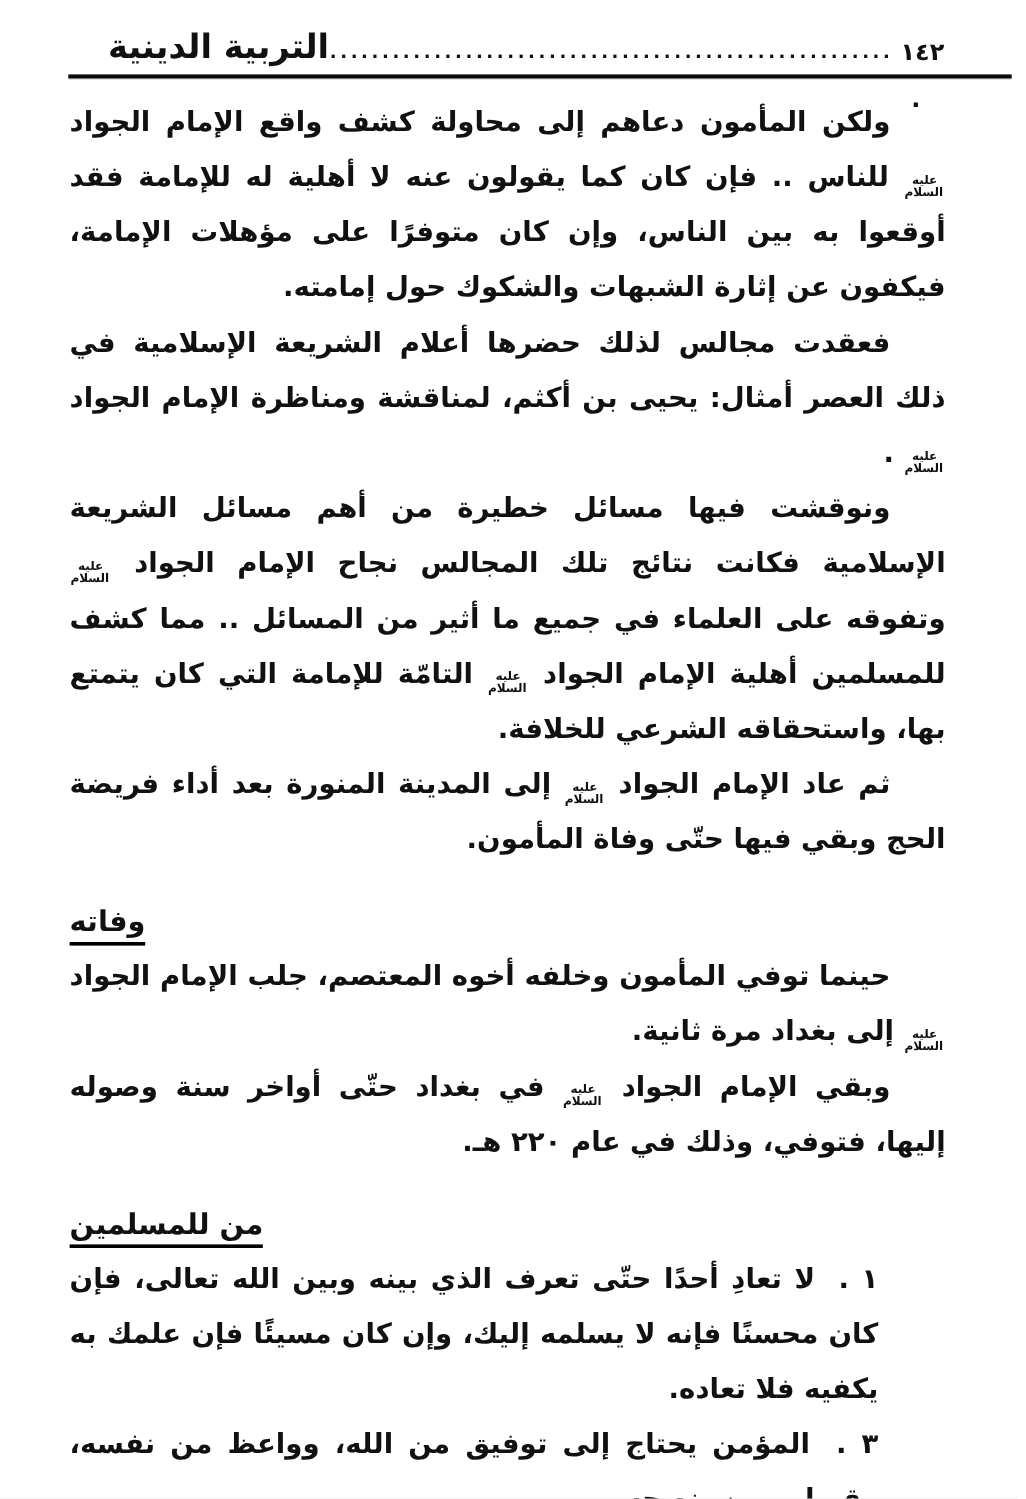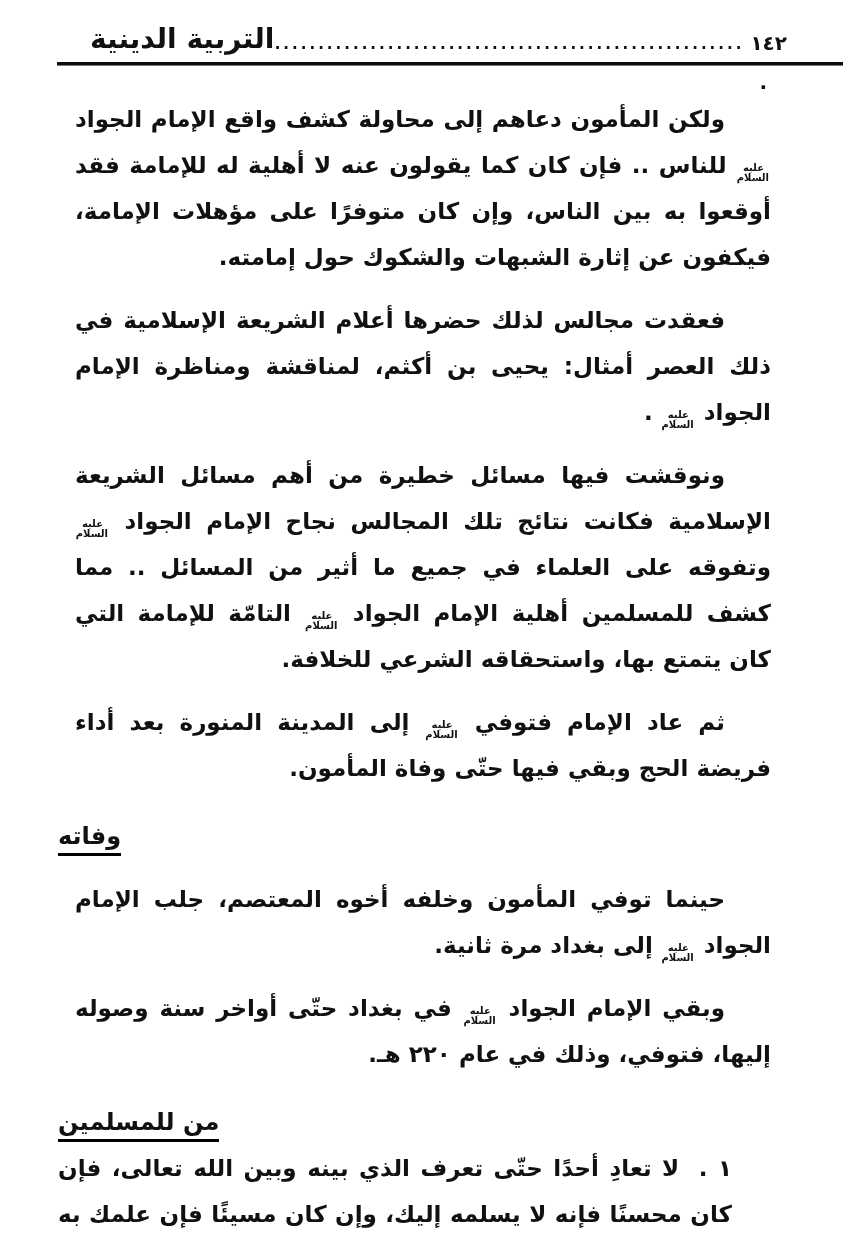--- a/index.html
+++ b/index.html
@@ -39,21 +39,21 @@
     position:absolute;top:72px;right:88px;
     font-size:20px;font-weight:bold;line-height:1;
   }
   
   main{
     padding:14px 67px 0 58px;
     font-size:23px;font-weight:bold;
     line-height:46px;
     text-align:justify;
   }
-  p.para{margin:17px;text-indent:46px;}
+  p.para{margin:0;text-indent:46px;}
   p.list-item{margin:0 56px 0 0;text-indent:0;}
   .marker{margin-left:9px;white-space:nowrap;}
   h2.section-heading{
     margin:22px 22px 0 0;
     font-size:24px;font-weight:bold;line-height:46px;
     text-align:left;
   }
   .hline{
     border-bottom:3px solid #000;
     padding-bottom:3px;
@@ -77,21 +77,21 @@
       <span class="book-title">التربية الدينية</span>
     </div>
     <div class="header-rule"></div>
     <span class="stray-dot">.</span>
   </header>
 
   <main id="body-content">
       <p class="para"><span>ولكن المأمون دعاهم إلى محاولة كشف واقع الإمام الجواد </span><span class="as">عليه السلام</span><span> للناس .. فإن كان كما يقولون عنه لا أهلية له للإمامة فقد أوقعوا به بين الناس، وإن كان متوفرًا على مؤهلات الإمامة، فيكفون عن إثارة الشبهات والشكوك حول إمامته.</span></p>
       <p class="para"><span>فعقدت مجالس لذلك حضرها أعلام الشريعة الإسلامية في ذلك العصر أمثال: يحيى بن أكثم، لمناقشة ومناظرة الإمام الجواد </span><span class="as">عليه السلام</span><span> .</span></p>
       <p class="para"><span>ونوقشت فيها مسائل خطيرة من أهم مسائل الشريعة الإسلامية فكانت نتائج تلك المجالس نجاح الإمام الجواد </span><span class="as">عليه السلام</span><span> وتفوقه على العلماء في جميع ما أثير من المسائل .. مما كشف للمسلمين أهلية الإمام الجواد </span><span class="as">عليه السلام</span><span> التامّة للإمامة التي كان يتمتع بها، واستحقاقه الشرعي للخلافة.</span></p>
-      <p class="para"><span>ثم عاد الإمام فتوفي </span><span class="as">عليه السلام</span><span> إلى المدينة المنورة بعد أداء فريضة الحج وبقي فيها حتّى وفاة المأمون.</span></p>
+      <p class="para"><span>ثم عاد الإمام الجواد </span><span class="as">عليه السلام</span><span> إلى المدينة المنورة بعد أداء فريضة الحج وبقي فيها حتّى وفاة المأمون.</span></p>
       <h2 class="section-heading"><span class="hline">وفاته</span></h2>
       <p class="para"><span>حينما توفي المأمون وخلفه أخوه المعتصم، جلب الإمام الجواد </span><span class="as">عليه السلام</span><span> إلى بغداد مرة ثانية.</span></p>
       <p class="para"><span>وبقي الإمام الجواد </span><span class="as">عليه السلام</span><span> في بغداد حتّى أواخر سنة وصوله إليها، فتوفي، وذلك في عام ٢٢٠ هـ.</span></p>
       <h2 class="section-heading"><span class="hline">من للمسلمين</span></h2>
       <p class="list-item"><span class="marker">١ .</span> <span>لا تعادِ أحدًا حتّى تعرف الذي بينه وبين الله تعالى، فإن كان محسنًا فإنه لا يسلمه إليك، وإن كان مسيئًا فإن علمك به يكفيه فلا تعاده.</span></p>
       <p class="list-item"><span class="marker">٣ .</span> <span>المؤمن يحتاج إلى توفيق من الله، وواعظ من نفسه، وقبول ممن ينصحه.</span></p>
     </main>
 </div>
 
 </body></html>

